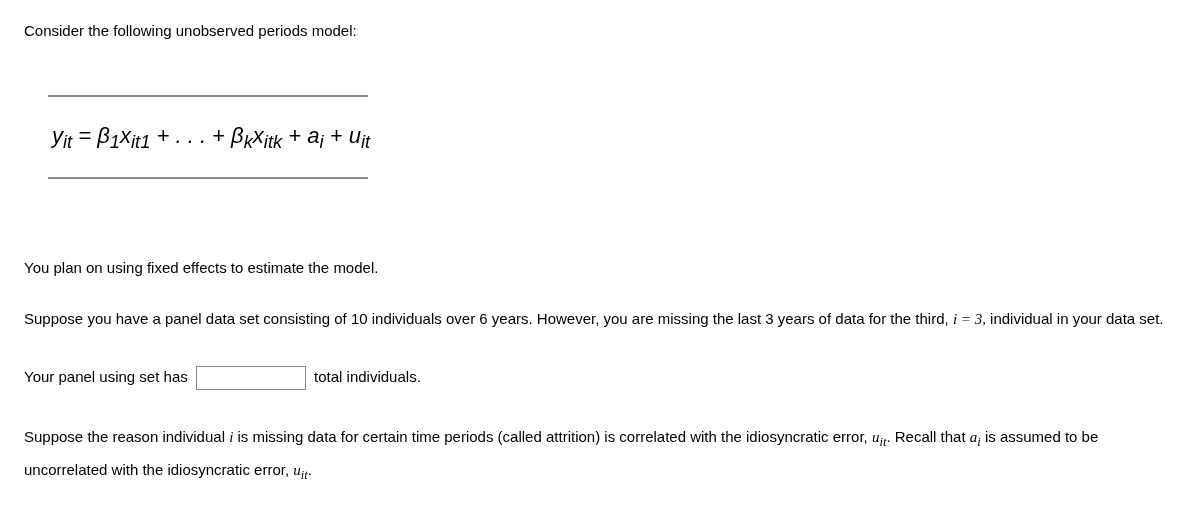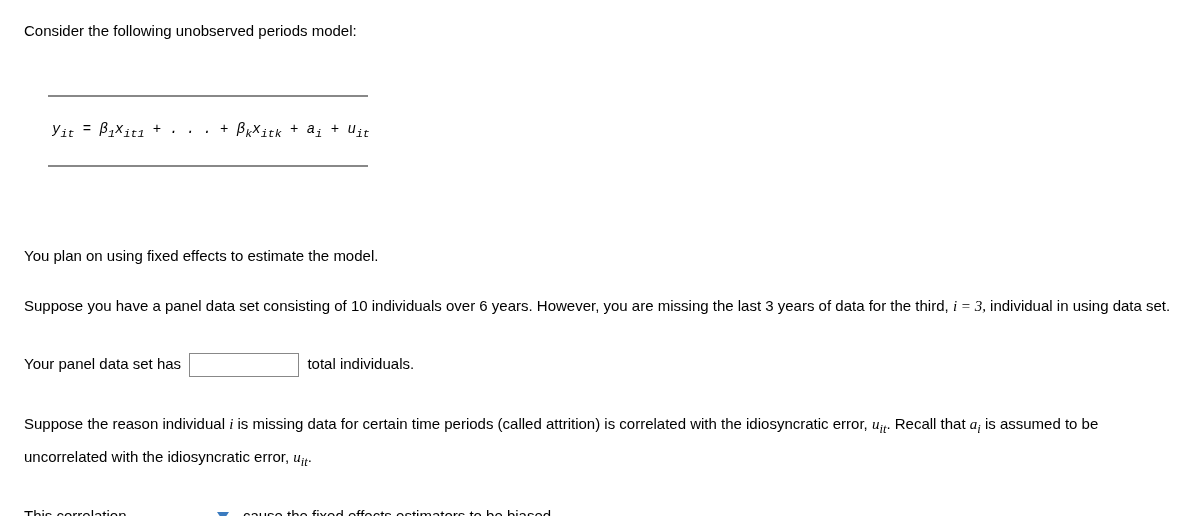--- a/index.html
+++ b/index.html
@@ -27,23 +27,23 @@
       height: 2px;
       background: #888;
       width: 320px;
       margin-bottom: 20px;
     }
     .hr-line.bottom {
       margin-top: 20px;
       margin-bottom: 0;
     }
     .equation {
-      font-family: Liberation Mono, monospace;
+      font-family: Liberation Sans, sans-serif;
       font-style: italic;
-      font-size: 14px;
+      font-size: 22px;
       padding: 2px 4px;
     }
     .para-spaced {
       margin-top: 38px;
     }
     .para-mid {
       margin-bottom: 10px;
       line-height: 2;
     }
     .inline-input {
@@ -96,25 +96,25 @@
 
 <div class="equation-block">
   <div class="hr-line"></div>
   <div class="equation">y<sub>it</sub> = β<sub>1</sub>x<sub>it1</sub> + . . . + β<sub>k</sub>x<sub>itk</sub> + a<sub>i</sub> + u<sub>it</sub></div>
   <div class="hr-line bottom"></div>
 </div>
 
 <div class="para para-spaced">You plan on using fixed effects to estimate the model.</div>
 
 <div class="para para-mid">
-  <span>Suppose you have a panel data set consisting of 10 individuals over 6 years. However, you are missing the last 3 years of data for the third, </span><span class="math">i = 3,</span><span> individual in using data set.</span>
+  <span>Suppose you have a panel data set consisting of 10 individuals over 6 years. However, you are missing the last 3 years of data for the third, </span><span class="math">i = 3,</span><span> individual in your data set.</span>
 </div>
 
 <div class="para q-section">
-  <span>Your panel data set has </span>
+  <span>Your panel using set has </span>
   <input type="text" class="inline-input" style="">
   <span> total individuals.</span>
 </div>
 
 <div class="para para-mid q-section">
   <span>Suppose the reason individual </span><span class="math">i</span><span> is missing data for certain time periods (called attrition) is correlated with the idiosyncratic error, </span><span class="math">u<sub>it</sub></span><span>. Recall that </span><span class="math">a<sub>i</sub></span><span> is assumed to be uncorrelated with the idiosyncratic error, </span><span class="math">u<sub>it</sub></span><span>.</span>
 </div>
 
 <div class="para dropdown-line">
   <span>This correlation </span>

